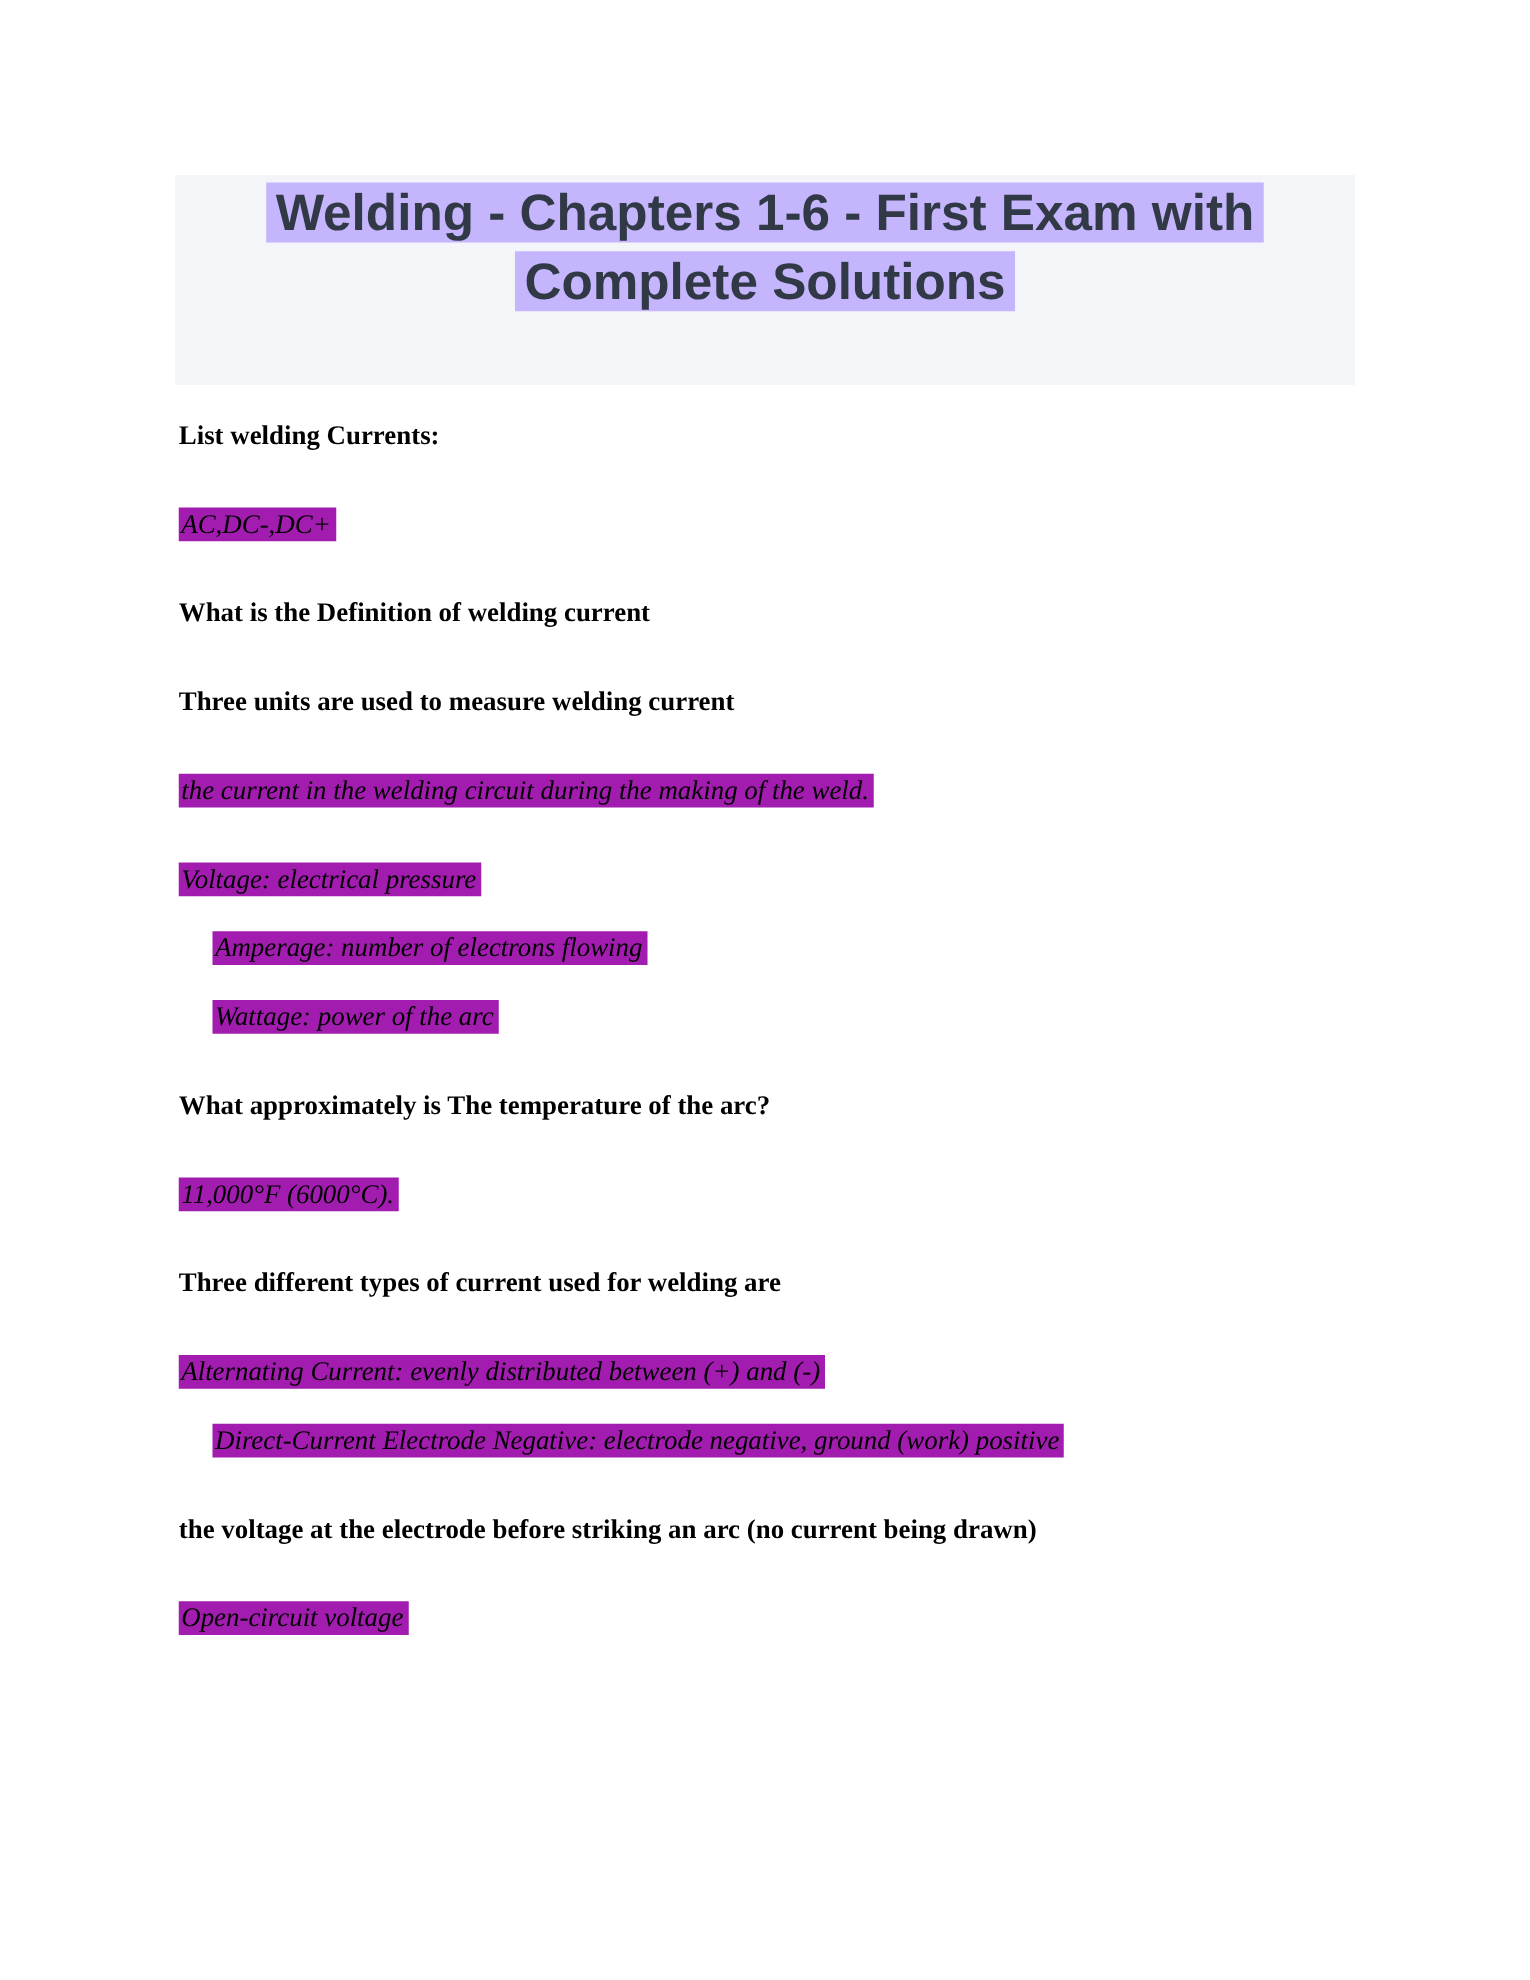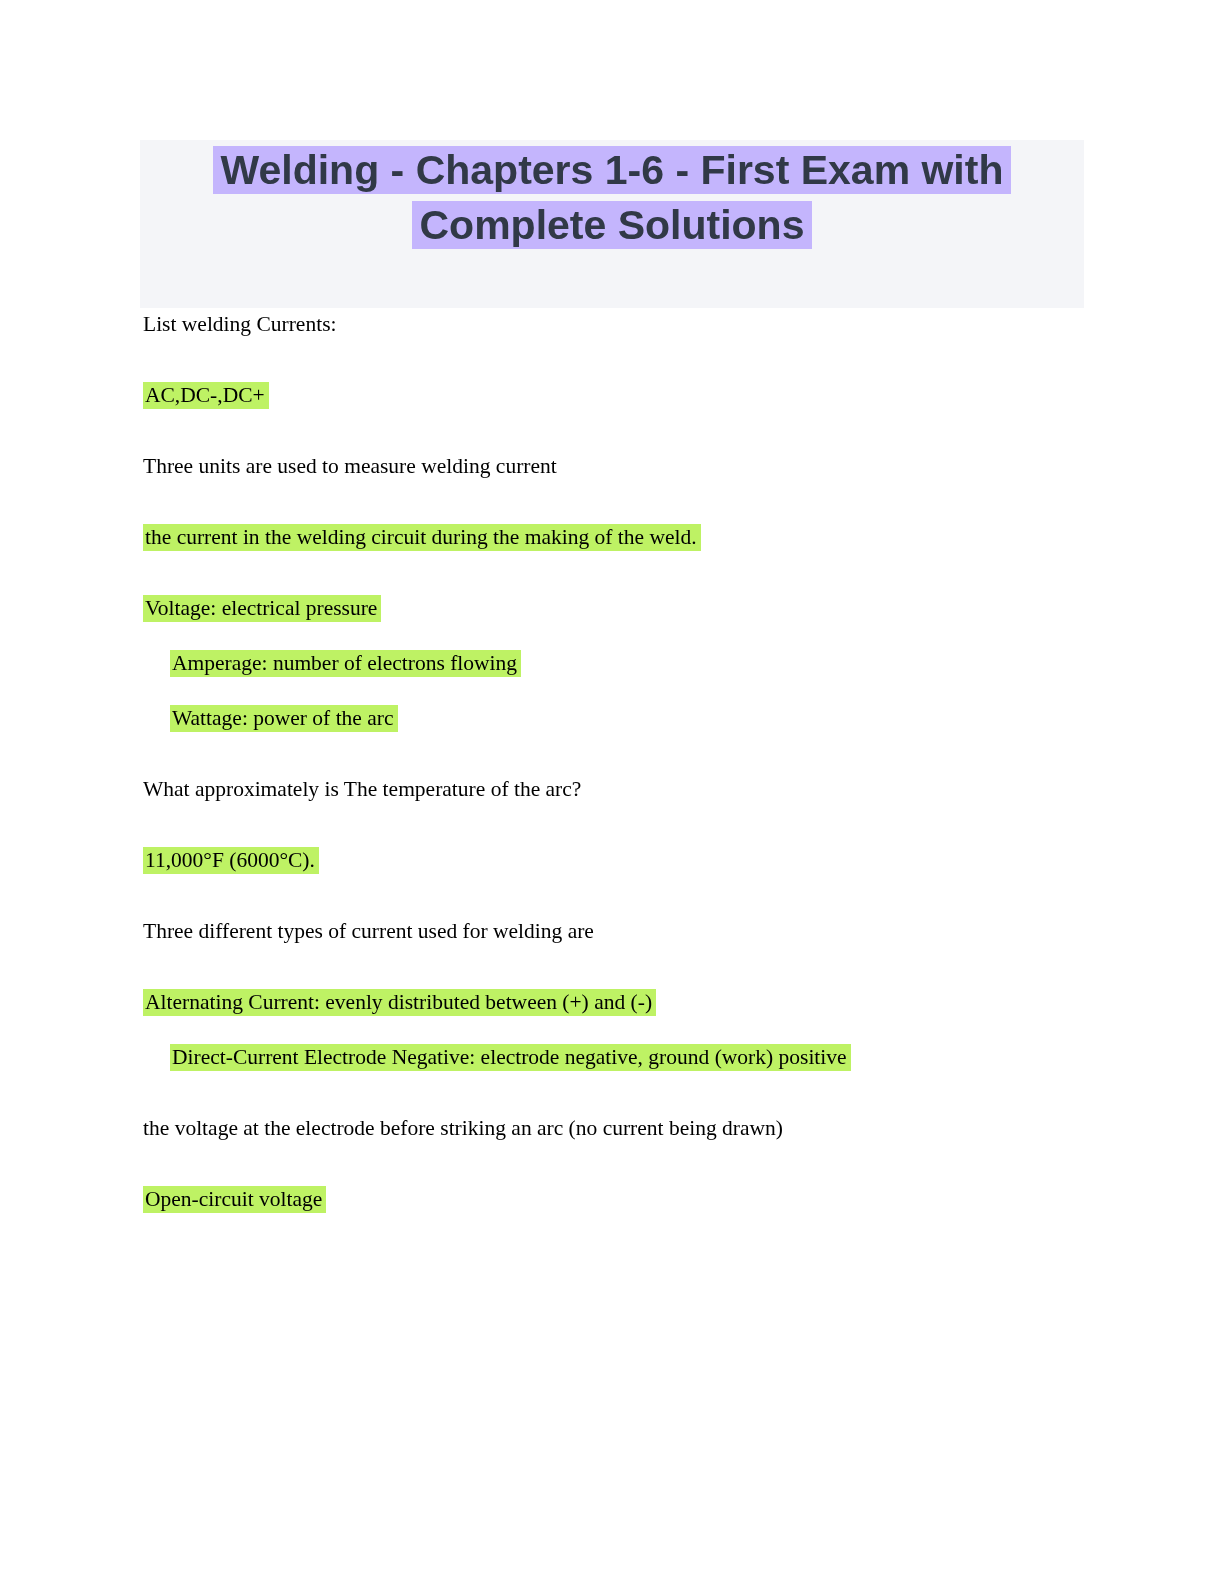--- a/index.html
+++ b/index.html
@@ -42,28 +42,29 @@
     padding: 2px 0 0 3px;
   }
   .block { margin-top: 43px; }
   .block:first-child { margin-top: 0; }
   .block p {
     margin: 0;
     font-size: 21.5px;
     line-height: 28px;
   }
   .block p + p { margin-top: 27px; padding-left: 27px; }
-  p.q { font-weight: normal; }
+  p.q { font-weight: bold; margin-top: 24px; }
   p.a { font-weight: normal; }
   mark.yellow {
-    background: #bef264;
+    background: #a21caf;
     color: #000000;
     padding: 1px 4px 2px 2px;
     -webkit-box-decoration-break: clone;
     box-decoration-break: clone;
+    font-style: italic;
   }
 </style>
 </head>
 <body>
 
 <header class="title-block">
   <h1 class="page-title">
     <span class="title-line"><mark class="cyan">Welding - Chapters 1-6 - First Exam with</mark></span>
     <span class="title-line"><mark class="cyan">Complete Solutions</mark></span>
   </h1>
@@ -72,20 +73,23 @@
 <main class="content">
 
   <div class="block">
     <p class="q">List welding Currents:</p>
   </div>
 
   <div class="block">
     <p class="a"><mark class="yellow">AC,DC-,DC+</mark></p>
   </div>
 
+  <div class="block">
+    <p class="q">What is the Definition of welding current</p>
+  </div>
 
   <div class="block">
     <p class="q">Three units are used to measure welding current</p>
   </div>
 
   <div class="block">
     <p class="a"><mark class="yellow">the current in the welding circuit during the making of the weld.</mark></p>
   </div>
 
   <div class="block">

